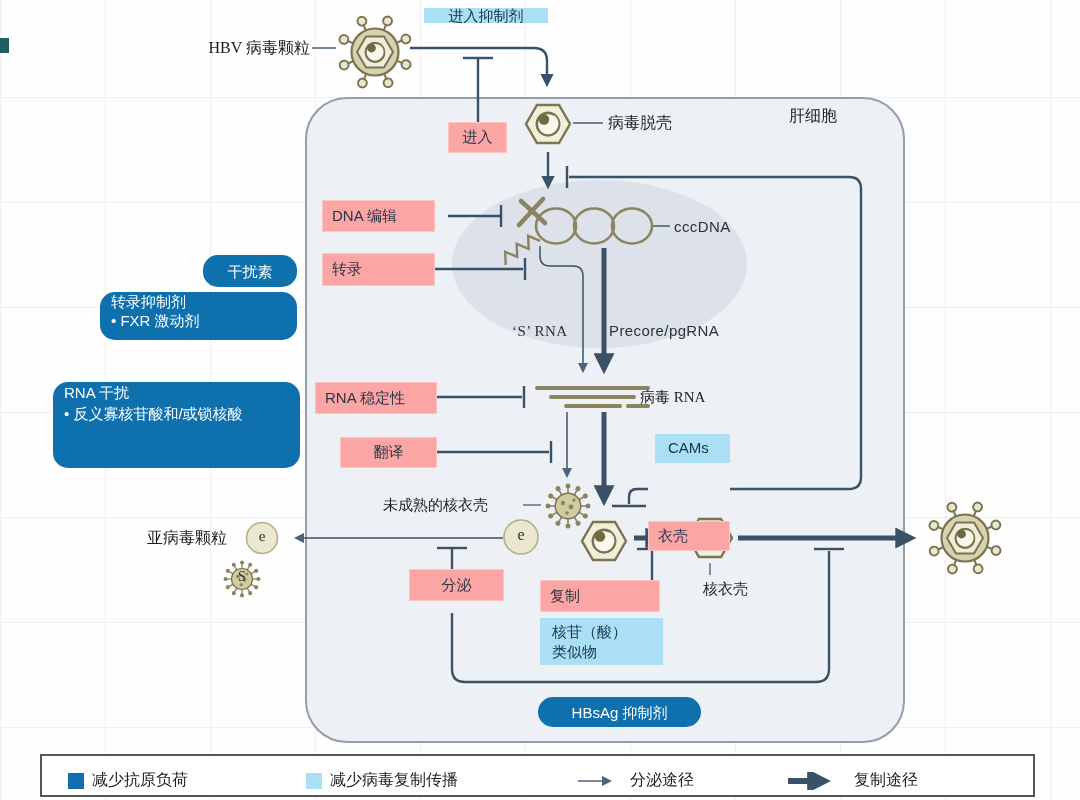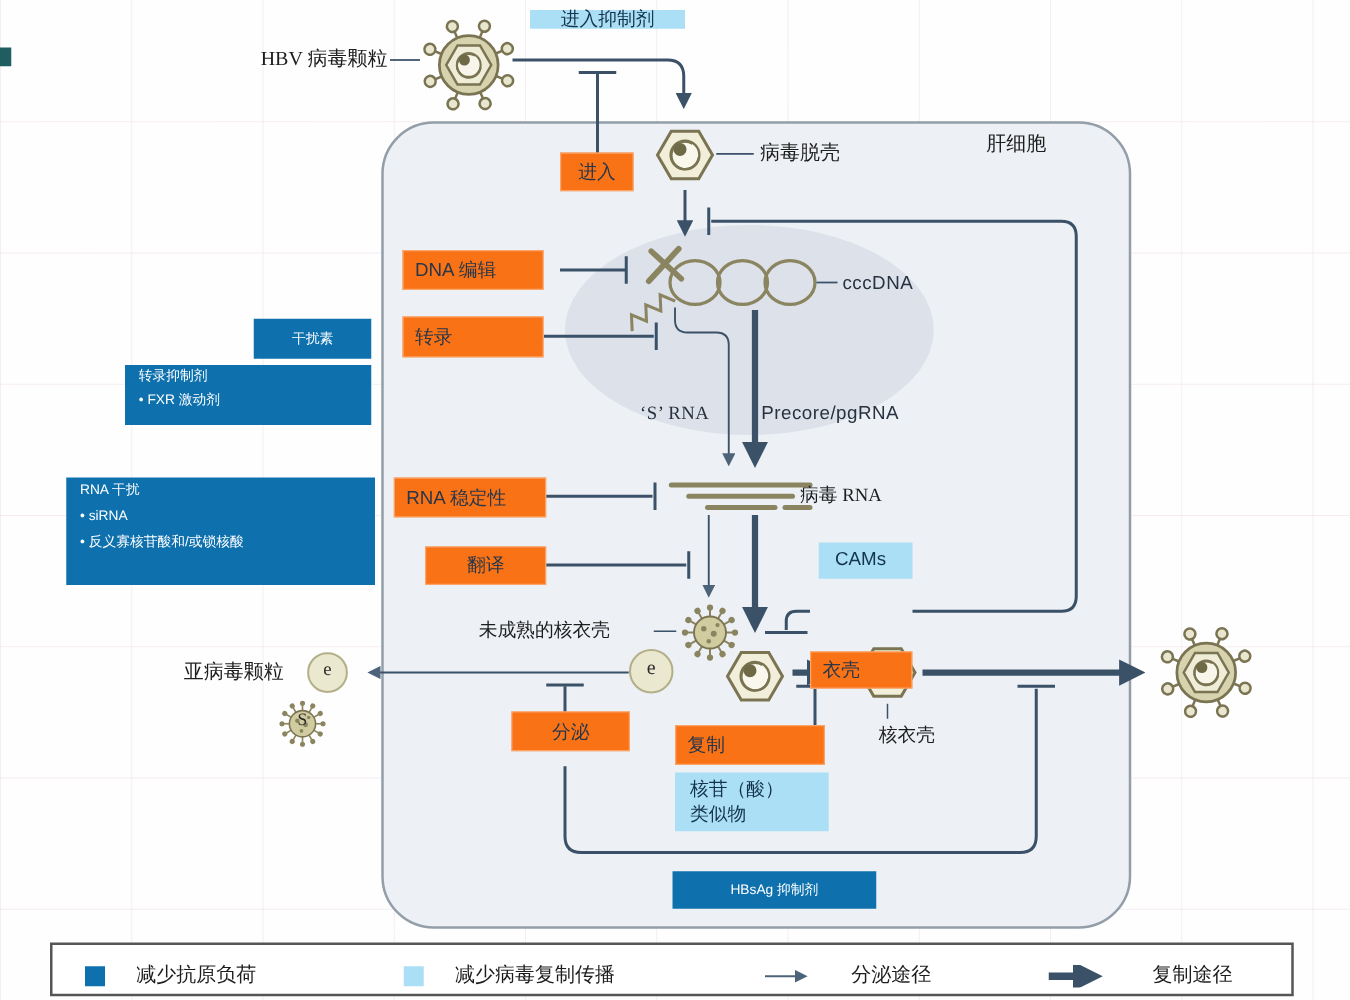--- a/index.html
+++ b/index.html
@@ -11,37 +11,37 @@
       linear-gradient(to bottom, rgba(238,222,230,.55) 1px, transparent 1px);
     background-size:105px 105px;background-position:105px 97px;}
   .cell{position:absolute;left:305px;top:97px;width:600px;height:646px;
     background:#edf0f5;border:2px solid #939ea9;border-radius:42px;box-sizing:border-box;z-index:1;}
   .nucleus{position:absolute;left:452px;top:180px;width:295px;height:168px;border-radius:50%;
     background:#dce1ea;z-index:1;}
   .overlay{position:absolute;left:0;top:0;z-index:2;}
   .lbl{position:absolute;z-index:3;color:#1d1d1d;font-size:16px;line-height:20px;
     font-family:"Liberation Serif",serif;white-space:nowrap;}
   .latin{font-family:"Liberation Sans",sans-serif;font-size:15px;letter-spacing:.4px;color:#26323f;}
-  .gbox{position:absolute;z-index:3;background:#f97316;color:#28364a;font-size:15px;
+  .gbox{position:absolute;z-index:3;background:#fca5a5;color:#28364a;font-size:15px;
     display:flex;align-items:center;padding:0 10px;box-sizing:border-box;
     box-shadow:0 0 0 1px rgba(255,255,255,.35) inset;}
   .gbox.center{justify-content:center;padding:0 4px;}
-  .dbox{position:absolute;z-index:3;background:#0e71ae;color:#fff;font-size:11px;
-    box-sizing:border-box;line-height:21px;}
+  .dbox{position:absolute;z-index:3;background:#0e71ae;color:#fff;font-size:15px;
+    box-sizing:border-box;line-height:21px;border-radius:15px;}
   .dbox.center{display:flex;align-items:center;justify-content:center;}
   .lbox{position:absolute;z-index:3;background:#abdff6;color:#14344e;font-size:15px;
     box-sizing:border-box;line-height:20px;}
   .lbox.center{display:flex;align-items:center;justify-content:center;}
   .pad{padding:0 11px;}
   .circ-letter{position:absolute;z-index:3;text-align:center;color:#2b2b2b;
     font-family:"Liberation Serif",serif;}
   .legend{position:absolute;left:40px;top:754px;width:995px;height:43px;z-index:3;
     background:#fff;border:2px solid #555;box-sizing:border-box;display:flex;align-items:center;
     font-family:"Liberation Serif",serif;font-size:16px;color:#1d1d1d;}
-  .legend .item{display:flex;align-items:center;gap:25px;white-space:nowrap;margin-top:10px;}
+  .legend .item{display:flex;align-items:center;gap:8px;white-space:nowrap;margin-top:10px;}
   .sw{width:16px;height:16px;display:inline-block;}
   .sw.dark{background:#0e71ae;}
   .sw.light{background:#abdff6;}
   .artifact{position:absolute;left:0;top:38px;width:9px;height:15px;background:#1f5d60;z-index:3;}
 </style>
 </head>
 <body>
 
 <div class="canvas">
 
@@ -301,21 +301,20 @@
 
   <div class="dbox center" style="left:203px;top:255px;width:94px;height:32px;">
       <span>干扰素</span>
     </div>
   <div class="dbox pad" style="left:100px;top:292px;width:197px;height:48px;line-height:19px;">
     <div>转录抑制剂</div>
     <div>• FXR 激动剂</div>
   </div>
   <div class="dbox pad" style="left:53px;top:382px;width:247px;height:86px;line-height:21px;">
     <div>RNA 干扰</div>
-    <div>• siRNA</div>
     <div>• 反义寡核苷酸和/或锁核酸</div>
   </div>
   <div class="dbox center" style="left:538px;top:697px;width:163px;height:30px;text-align:right;">
       <span>HBsAg 抑制剂</span>
     </div>
 
   <div class="lbox center" style="left:424px;top:8px;width:124px;height:15px;">
       <span>进入抑制剂</span>
     </div>
   <div class="lbox" style="left:655px;top:434px;width:75px;height:29px;padding:4px 0 0 13px;"><span>CAMs</span></div>

